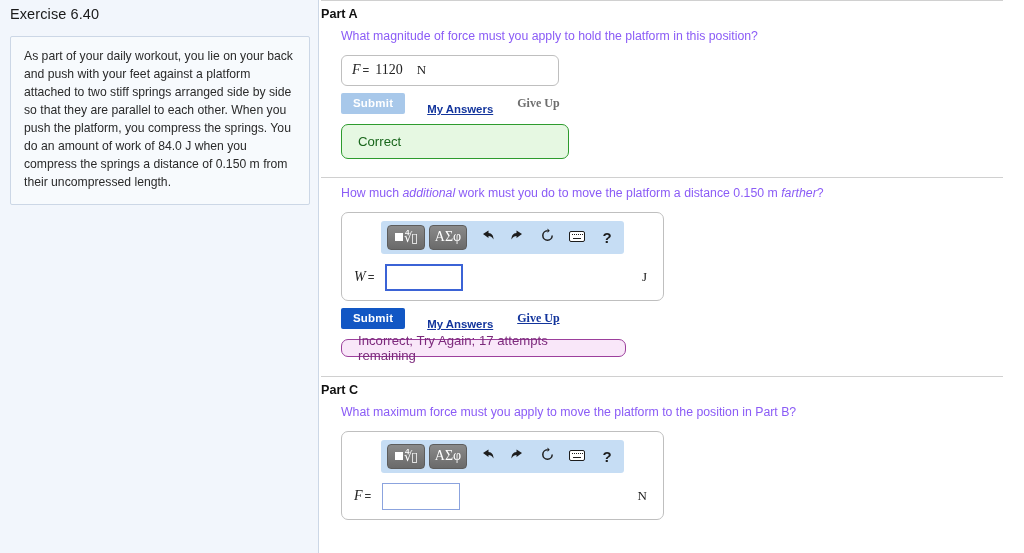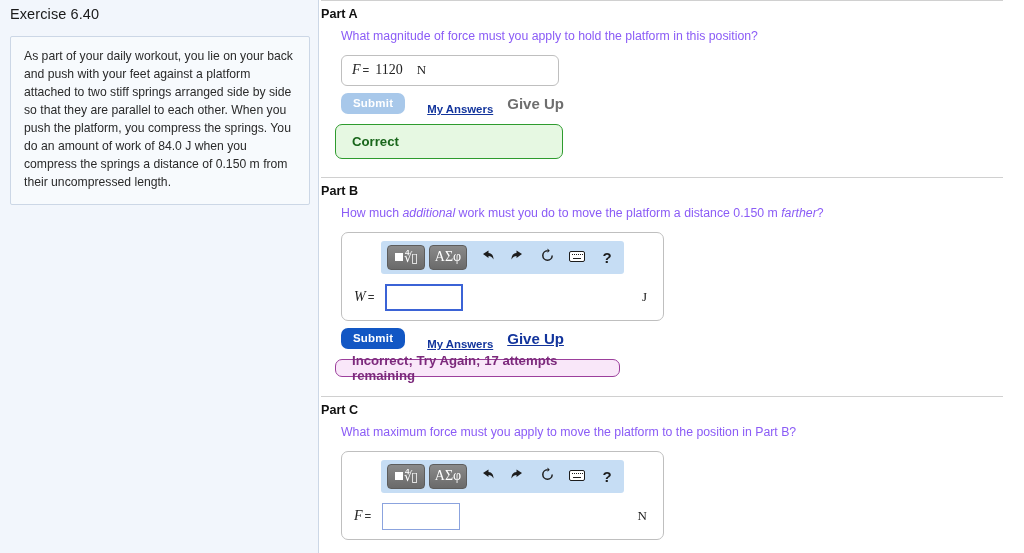--- a/index.html
+++ b/index.html
@@ -110,53 +110,54 @@
     display: flex;
     align-items: center;
     margin: 6px 0 0 22px;
   }
   .btn-submit {
     font-family: "Liberation Sans", sans-serif;
     font-size: 11.5px;
     font-weight: bold;
     color: #ffffff;
     border: none;
-    border-radius: 7px;
+    border-radius: 2px;
     padding: 4px 12px 5px 12px;
     cursor: pointer;
     letter-spacing: 0.2px;
   }
   .btn-submit.enabled { background: #1257c4; }
   .btn-submit.disabled { background: #a8c8ea; cursor: default; }
   .link-my-answers {
     font-size: 11.4px;
     font-weight: bold;
     color: #12349c;
     text-decoration: underline;
     margin-left: 22px;
     cursor: pointer;
     margin-top: 11px;
   }
   .link-give-up {
-    font-size: 15px;
+    font-size: 12px;
     font-weight: bold;
-    margin-left: 14px;
+    margin-left: 24px;
     cursor: pointer;
+    font-family: Liberation Serif, serif;
   }
   .link-give-up.active { color: #12349c; text-decoration: underline; }
   .link-give-up.inactive { color: #6e6e6e; text-decoration: none; cursor: default; }
 
   
   .feedback {
-    margin: 9px 0 0 16px;
+    margin: 9px 0 0 22px;
     border-radius: 7px;
     display: flex;
     align-items: center;
     padding: 4px 16px;
-    font-weight: bold;
+    font-weight: normal;
     font-size: 13.2px;
   }
   .feedback.correct {
     width: 228px; height: 35px;
     background: #e6f8e2;
     border: 1px solid #2e9b2e;
     color: #19661b;
   }
   .feedback.incorrect {
     width: 285px; height: 18px;
@@ -306,21 +307,20 @@
         <span class="link-give-up inactive">Give Up</span>
       </div>
 
       <div class="feedback correct">
         <span>Correct</span>
       </div>
     </div>
 
     <div class="part-block" style="margin-top:18px;">
       <div class="part-sep"></div>
-      <div class="part-label">Part B</div>
       <div class="question-text"><span>How much </span><i>additional</i><span> work must you do to move the platform a distance 0.150 m </span><i>farther</i><span>?</span></div>
 
       <div class="answer-shell-math">
         <div class="math-toolbar">
           <div class="tb-btn first">
             <span class="tb-glyph-sq"></span>
               <span class="tb-radical">∜▯</span>
           </div>
           <div class="tb-btn">
             <span class="tb-greek">ΑΣφ</span>

